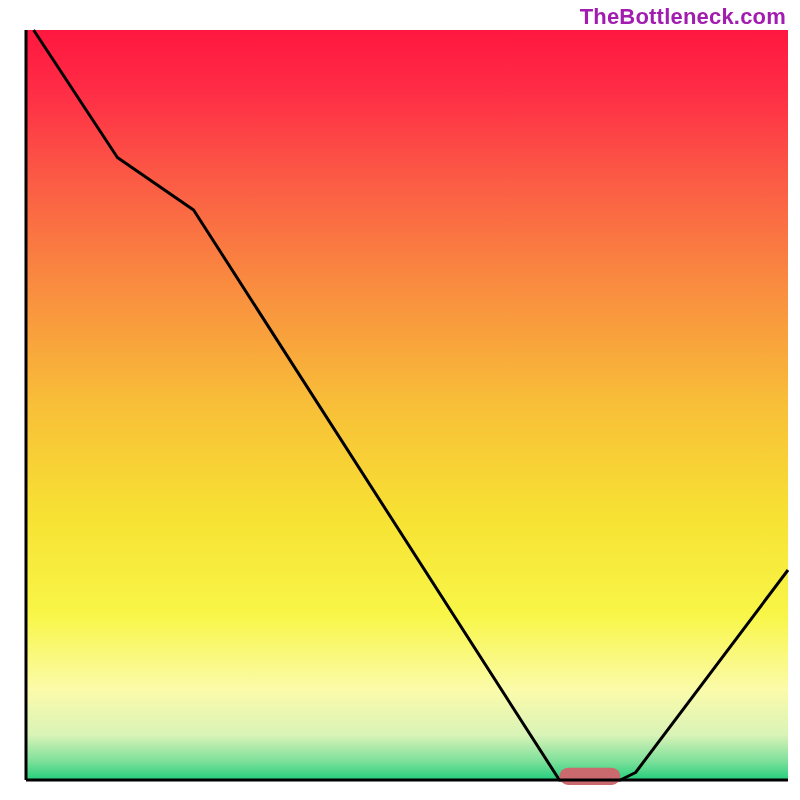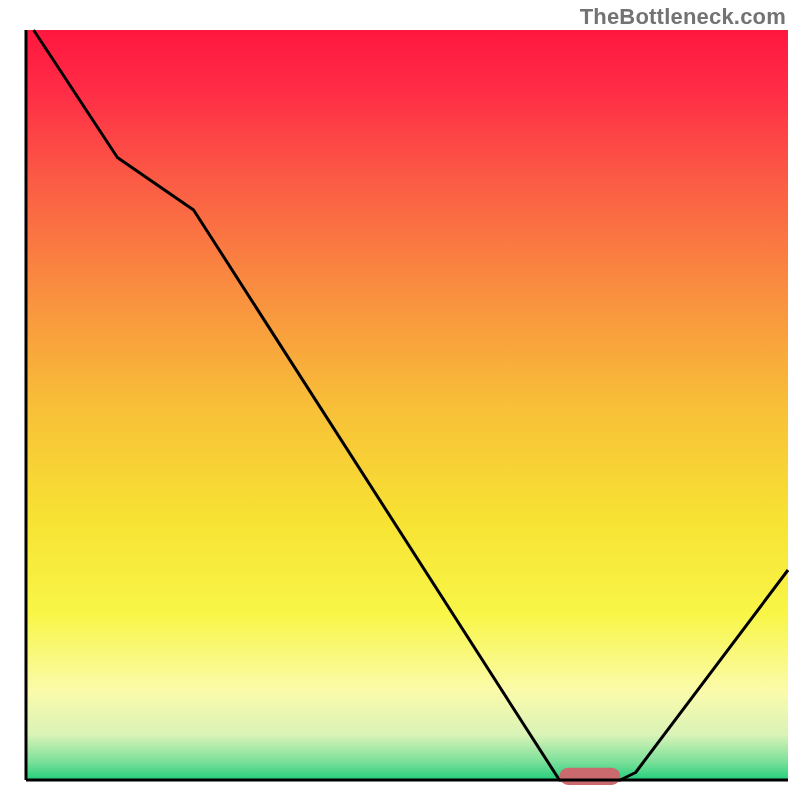--- a/index.html
+++ b/index.html
@@ -15,21 +15,21 @@
     position: relative;
     width: 800px;
     height: 800px;
   }
   .watermark {
     position: absolute;
     top: 4px;
     right: 14px;
     font-size: 22px;
     font-weight: bold;
-    color: #737373;
+    color: #a21caf;
     letter-spacing: 0.2px;
     user-select: none;
   }
   svg {
     position: absolute;
     top: 0;
     left: 0;
   }
 </style>
 </head>

